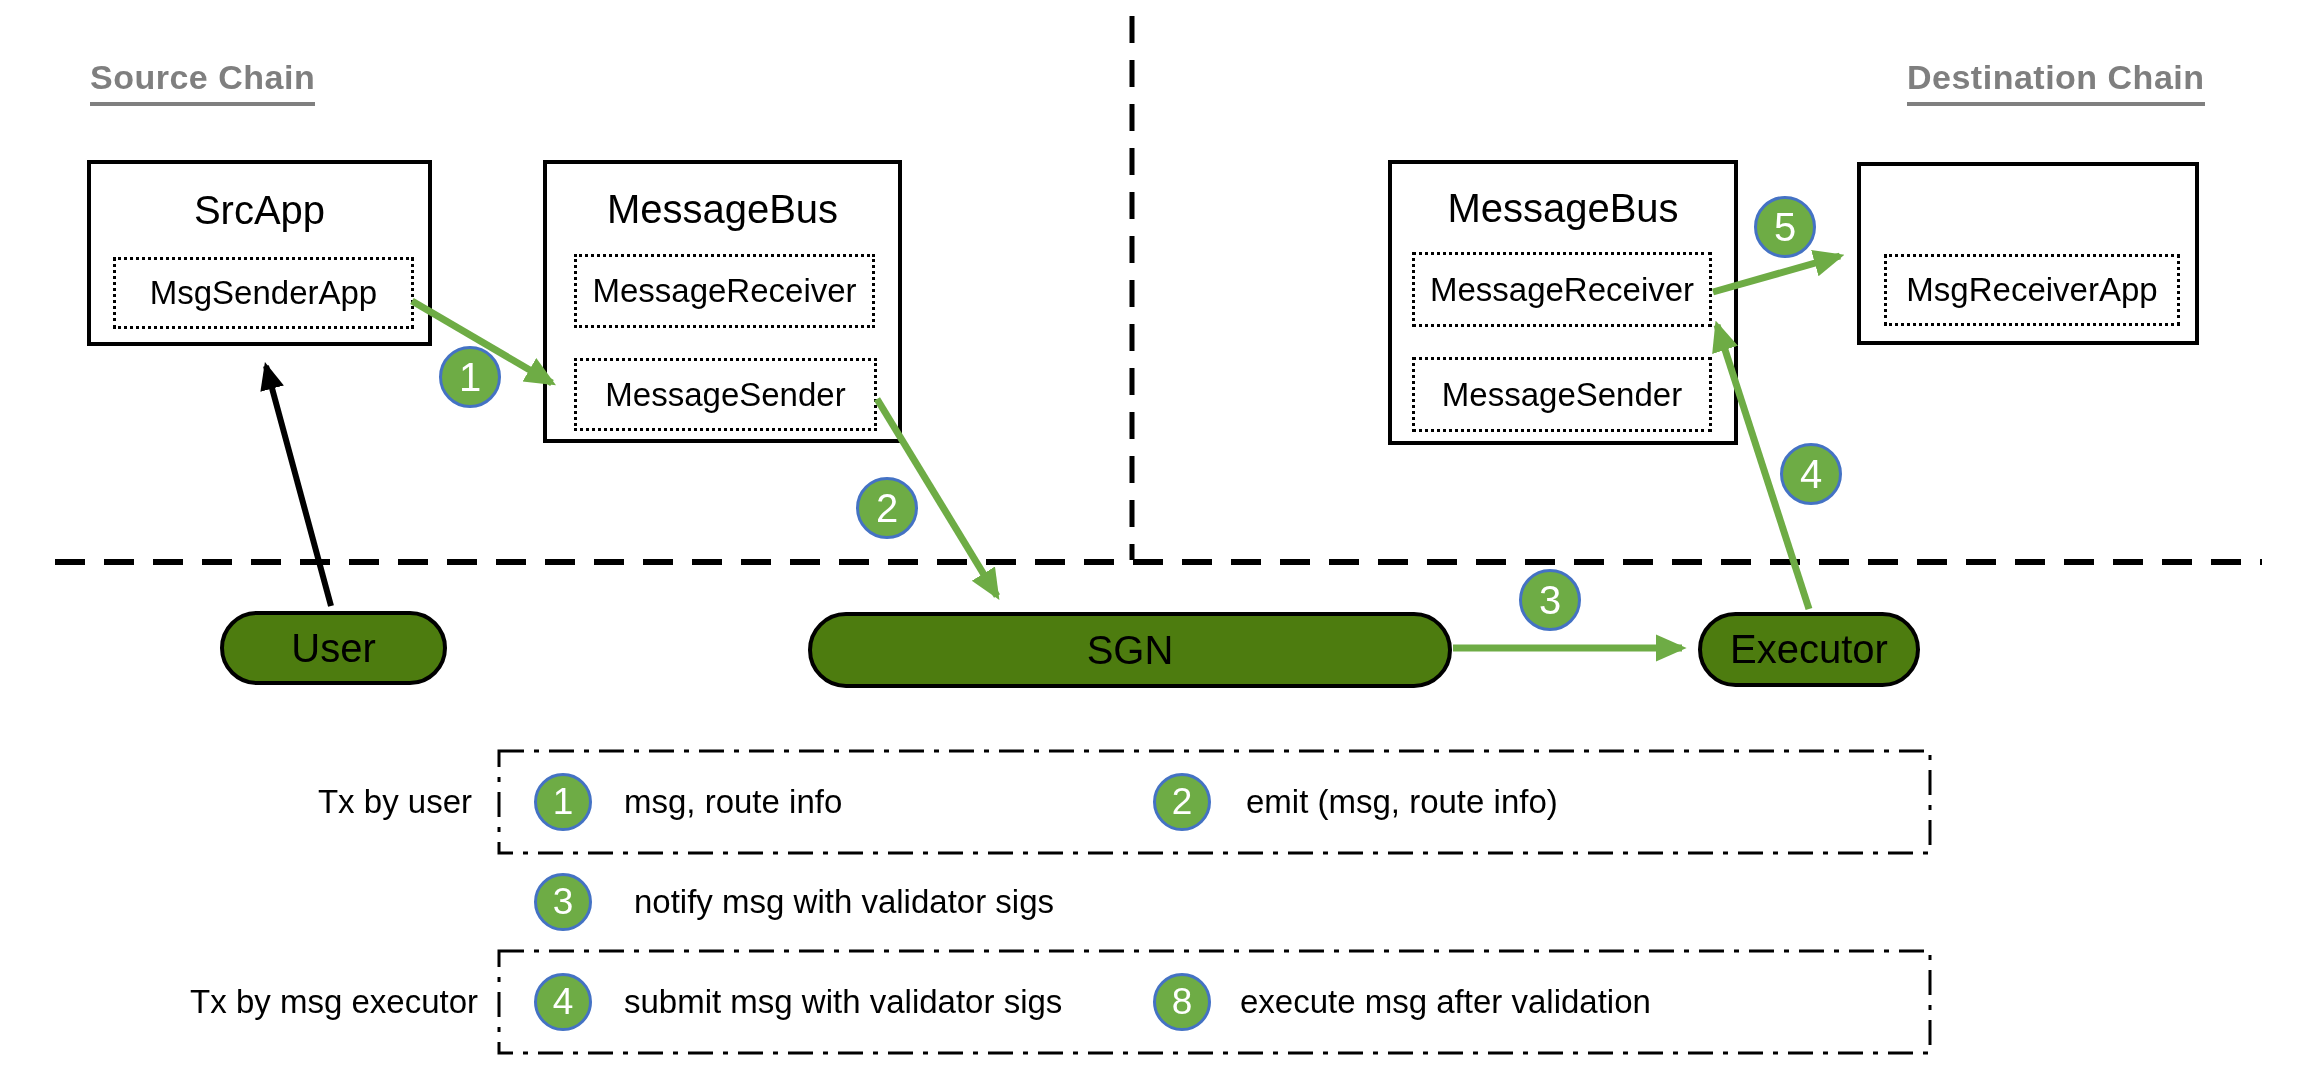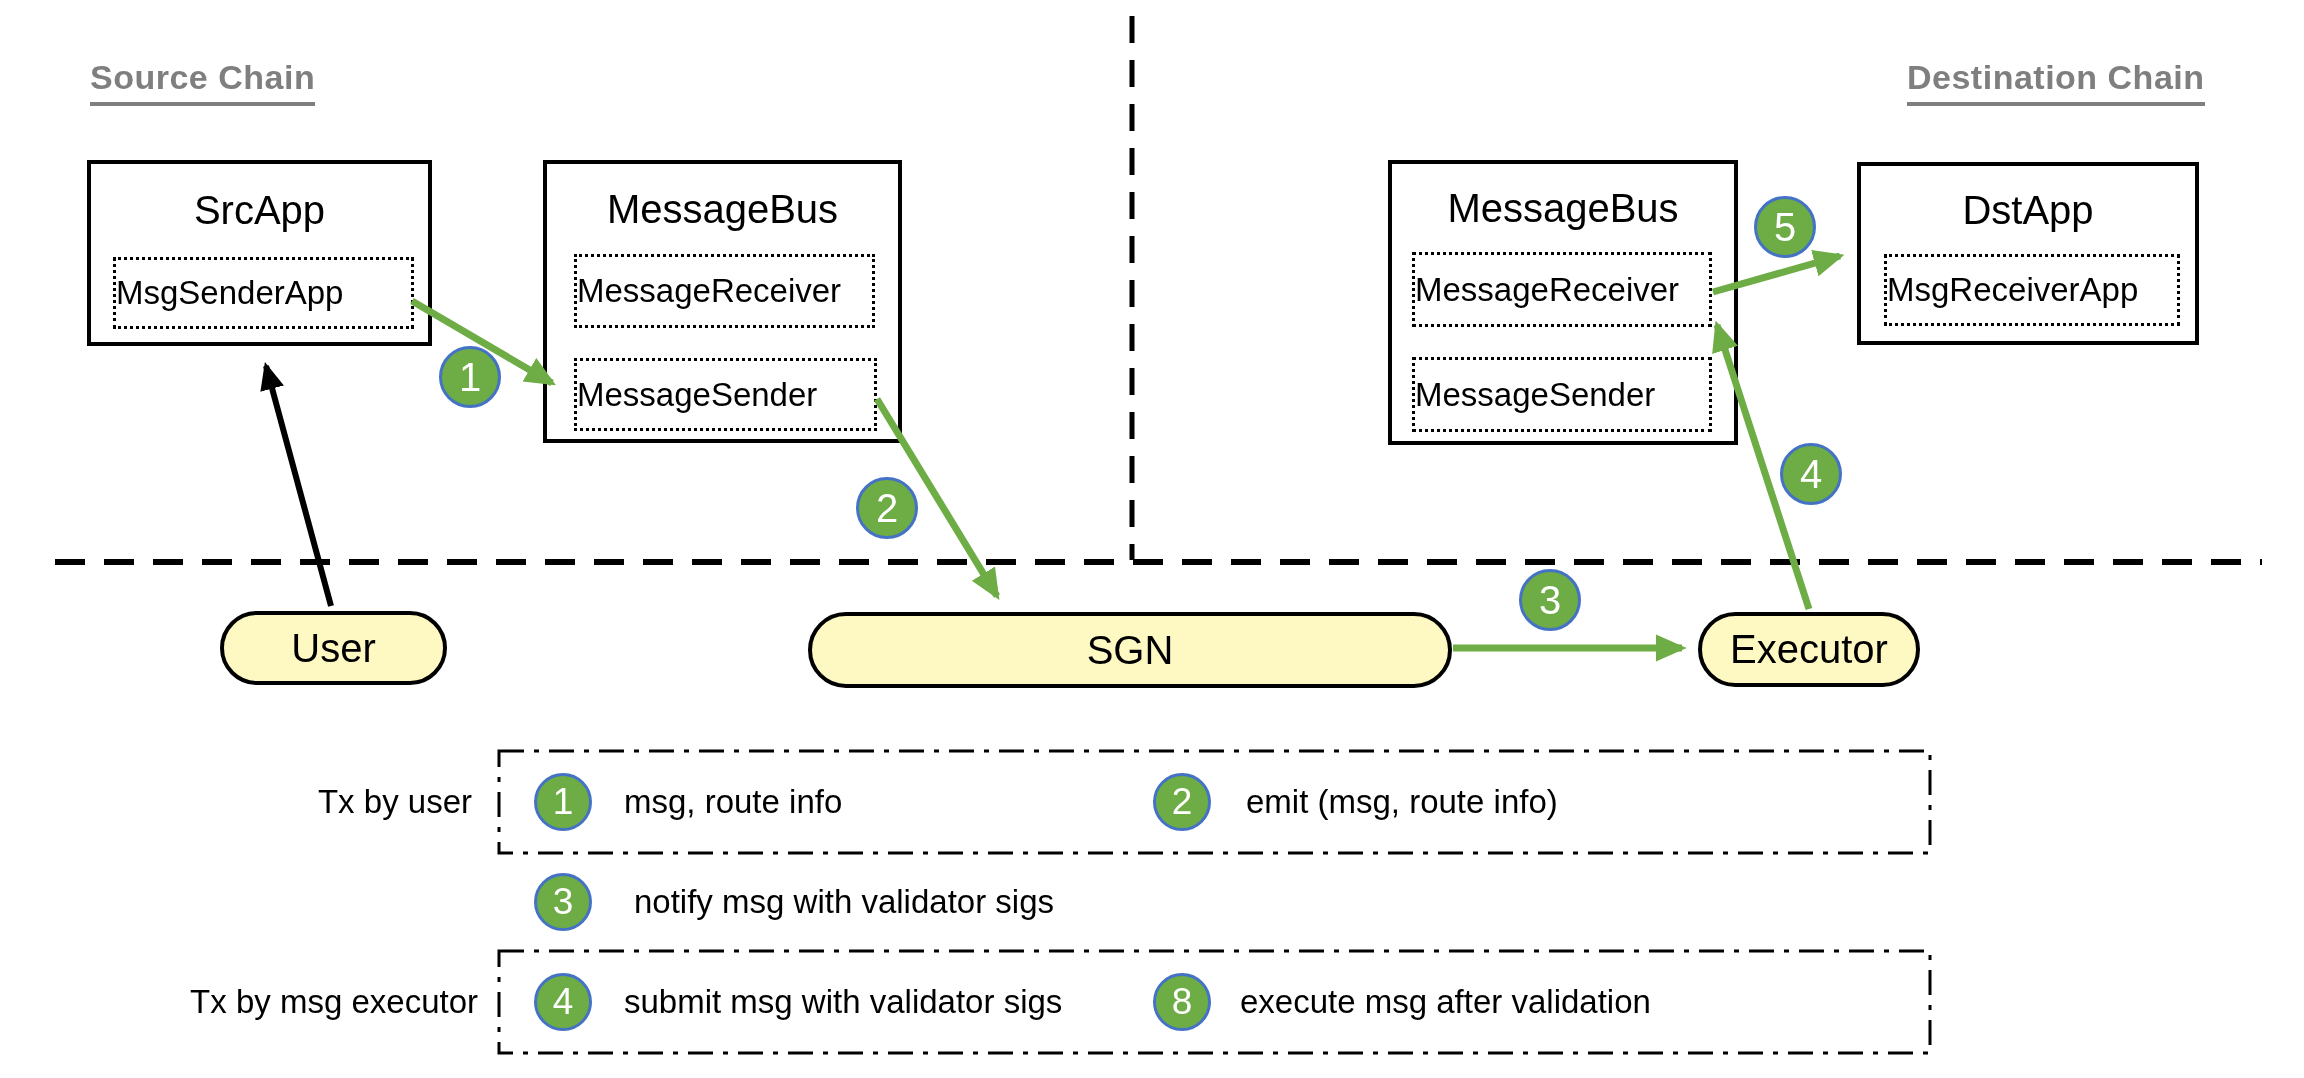--- a/index.html
+++ b/index.html
@@ -12,25 +12,25 @@
     color:var(--heading-gray); border-bottom:4px solid var(--heading-gray);
     padding-bottom:5px; letter-spacing:0.5px;
   }
   .solid-box { position:absolute; border:4px solid #000; background:#fff; box-sizing:border-box; }
   .box-title {
     position:absolute; left:0; right:0; top:0; display:flex;
     align-items:center; justify-content:center; font-size:40px;
   }
   .dotted-box {
     position:absolute; border:3px dotted #000; box-sizing:border-box;
-    display:flex; align-items:center; 
+    display:flex; align-items:center; justify-content:center;
     font-size:33px; background:#fff;
   }
   .pill {
-    position:absolute; border:4px solid #000; border-radius:44px; background:#fef9c3;
+    position:absolute; border:4px solid #000; border-radius:44px; background:#4d7c0f;
     box-sizing:border-box; display:flex; align-items:center; justify-content:center;
     font-size:40px; z-index:3;text-align:right;
   }
   .badge {
     position:absolute; border-radius:50%;
     background:var(--badge-fill); border:3px solid var(--badge-border);
     color:#fff; display:flex; align-items:center; justify-content:center;
     box-sizing:border-box; z-index:6;
   }
   .badge.lg { width:62px; height:62px; font-size:40px; }
@@ -76,21 +76,20 @@
     <div class="box-title" style="height:88px;">MessageBus</div>
     <div class="dotted-box" style="left:20px; top:88px; width:300px; height:75px;">
       <span>MessageReceiver</span>
     </div>
     <div class="dotted-box" style="left:20px; top:193px; width:300px; height:75px;">
       <span>MessageSender</span>
     </div>
   </div>
 
   <div class="solid-box" style="left:1857px; top:162px; width:342px; height:183px; z-index:2;">
-    <div class="box-title" style="height:88px;">DstApp</div>
     <div class="dotted-box" style="left:23px; top:88px; width:296px; height:72px;">
       <span>MsgReceiverApp</span>
     </div>
   </div>
 
   <div class="pill" style="left:220px; top:611px; width:227px; height:74px;">
     <span>User</span>
   </div>
   <div class="pill" style="left:808px; top:612px; width:644px; height:76px;">
     <span>SGN</span>

